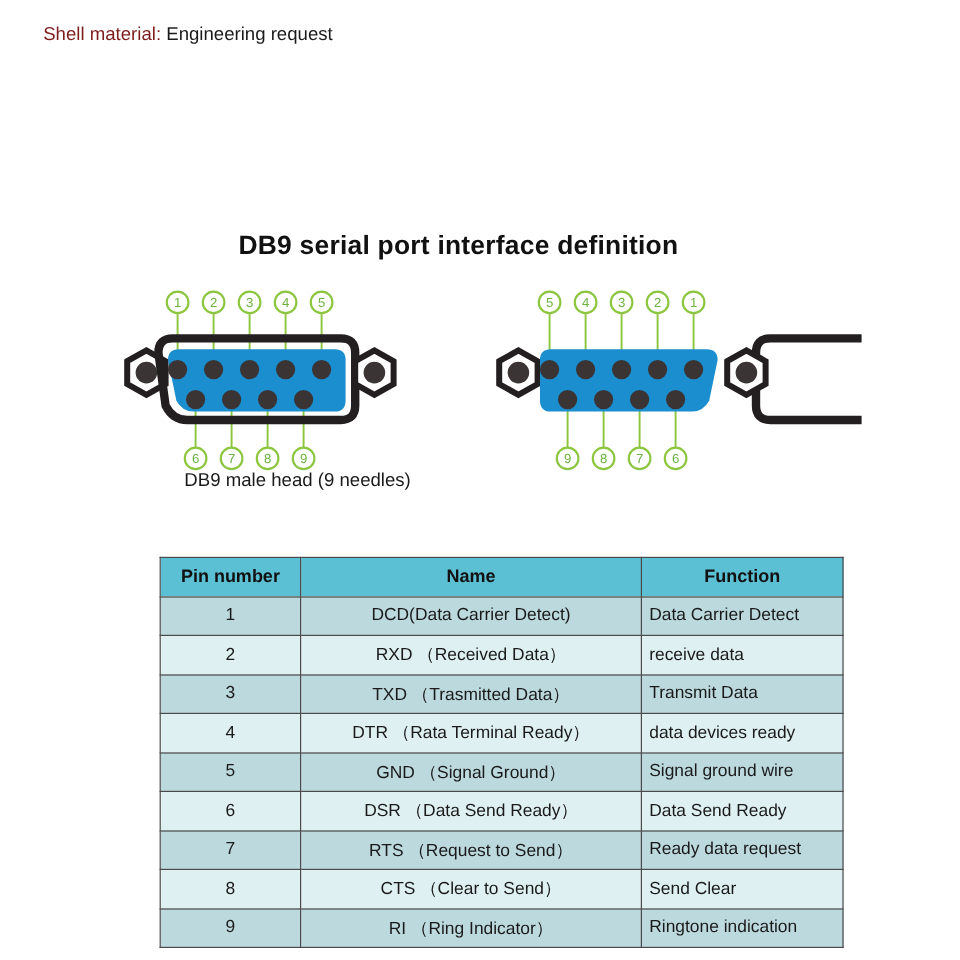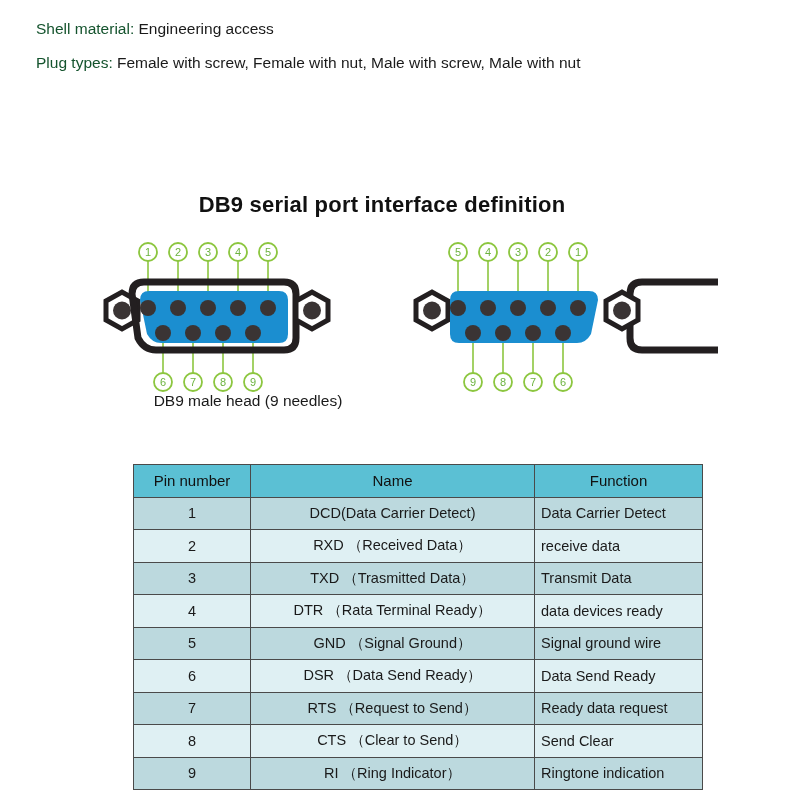--- a/index.html
+++ b/index.html
@@ -23,21 +23,21 @@
     top: 16px;
     width: 740px;
   }
   .spec-line {
     font-size: 15.5px;
     line-height: 26px;
     margin-bottom: 8px;
     color: #1a1a1a;
   }
   .spec-label {
-    color: #14532d;
+    color: #7f1d1d;
   }
   .spec-value {
     color: #1a1a1a;
   }
 
   
   .section-title {
     position: absolute;
     left: 0;
     top: 192px;
@@ -96,43 +96,40 @@
     font-size: 14.5px;
     color: #1a1a1a;
     height: 31.5px;
     padding: 0 6px;
   }
   table.pin-table thead th {
     background: #5bc0d4;
     text-align: center;
     color: #111111;
     font-size: 15px;
+    font-weight: bold;
   }
   table.pin-table tbody tr.odd td  { background: #bcd9de; }
   table.pin-table tbody tr.even td { background: #dff0f3; }
 
   td.col-pin   { text-align: center; width: 104px; font-size: 16px; }
   td.col-name  { text-align: center;   width: 271px; padding-left: 8px; }
   td.col-func  { text-align: left;   width: 155px; padding-left: 8px; }
 
   th.col-pin  { width: 104px; }
   th.col-name { width: 271px; }
   th.col-func { width: 155px; }
 </style>
 </head>
 <body>
 
 <div class="spec-block">
   <div class="spec-line">
     <span class="spec-label">Shell material:</span>
-    <span class="spec-value">Engineering access</span>
-  </div>
-  <div class="spec-line">
-    <span class="spec-label">Plug types:</span>
-    <span class="spec-value">Female with screw, Female with nut, Male with screw, Male with nut</span>
+    <span class="spec-value">Engineering request</span>
   </div>
 </div>
 
 <div class="section-title">DB9 serial port interface definition</div>
 
 <div class="figures">
 
   <div class="figure male">
     <svg width="320" height="160" viewBox="0 0 320 160">
 

